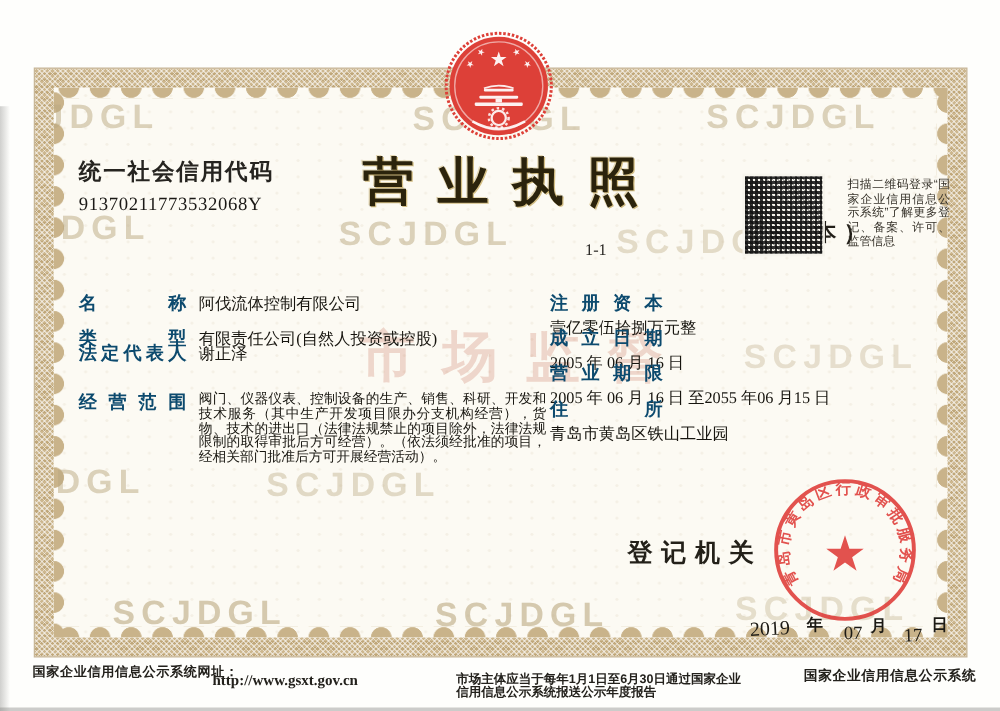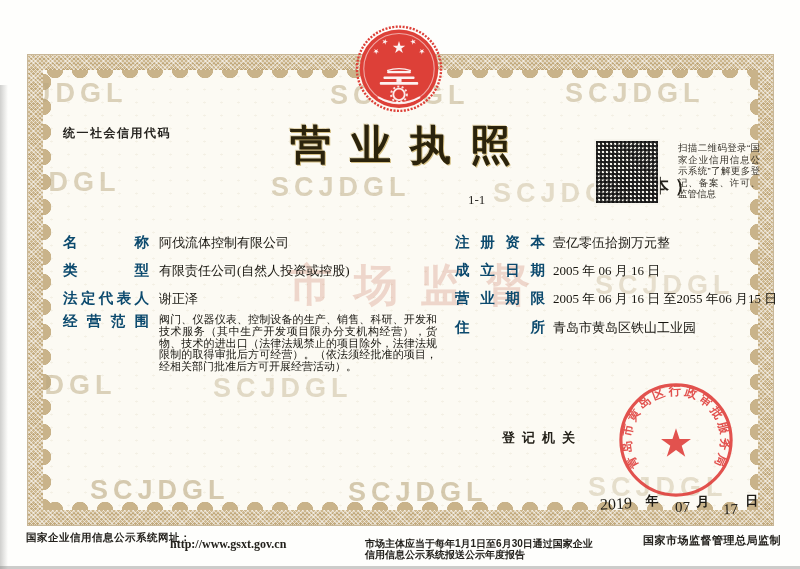--- a/index.html
+++ b/index.html
@@ -48,21 +48,21 @@
   .wm7{left:552px;top:200px;color:rgba(186,168,128,.33)}
   .wm8{left:-66px;top:300px} .wm9{left:170px;top:303px;color:rgba(186,168,128,.4)}
   .wm10{left:47px;top:405px;color:rgba(186,168,128,.6)} .wm11{left:305px;top:407px;color:rgba(186,168,128,.6)}
   .wm12{left:545px;top:402px;color:rgba(186,168,128,.35)}
   .wm-overlay{position:absolute;left:288px;top:256px;z-index:2;
       font-family:"Liberation Serif",serif;font-weight:bold;font-size:44px;
       letter-spacing:22px;color:rgba(196,101,77,.24);white-space:nowrap;}
 
   
   .credit-block{position:absolute;left:63px;top:125px;z-index:3;}
-  .credit-label{font-size:12px;font-weight:bold;letter-spacing:1.5px;color:#262420;}
+  .credit-label{font-size:18px;font-weight:bold;letter-spacing:1.5px;color:#262420;}
   .credit-code{margin-top:7px;font-family:"Liberation Serif",serif;font-size:15px;letter-spacing:.5px;color:#1b1916;}
 
   .emblem{position:absolute;left:353px;top:23px;width:92px;height:97px;z-index:4;}
 
   .title{position:absolute;left:28px;top:118px;width:745px;z-index:3;
       text-align:center;text-indent:19px;letter-spacing:19px;
       font-size:41px;font-weight:bold;color:#2b230c;
       text-shadow:1px 1px 0 rgba(176,140,40,.55), -1px -1px 0 rgba(176,140,40,.3);}
   .subtitle{position:absolute;left:28px;top:174px;width:671px;z-index:3;
       text-align:right;text-indent:6px;letter-spacing:6px;
@@ -78,29 +78,29 @@
       outline:2px solid rgba(246,244,236,.9);}
   .qr-caption{position:absolute;left:678px;top:142px;width:82px;z-index:3;
       font-size:9.5px;line-height:11.5px;color:#343028;text-align:justify;}
 
   
   .row{position:absolute;display:flex;align-items:flex-start;z-index:3;}
   .flabel{display:inline-block;font-weight:bold;font-size:14.5px;color:#0c4a6e;
       text-align:justify;text-align-last:justify;flex:none;}
   .fvalue{font-family:"Liberation Serif",serif;font-size:13px;color:#17150f;padding-top:1px;}
   .col-l{left:63px;}  .col-l .flabel{width:86px;margin-right:10px;}
-  .col-r{left:455px;} .col-r .flabel{width:90px;margin-right:8px;}
+  .col-r{left:440px;flex-direction:column;} .col-r .flabel{width:90px;margin-right:8px;}
   .col-r .fvalue{white-space:nowrap;}
-  .rl1{top:233px}.rl2{top:261px}.rl3{top:289px}.rl4{top:312px}
+  .rl1{top:233px}.rl2{top:261px}.rl3{top:273px}.rl4{top:312px}
   .rr1{top:233px}.rr2{top:261px}.rr3{top:289px}.rr4{top:318px}
   .scope-value{width:278px;font-size:11px;line-height:11.8px;text-align:justify;padding-top:2px;}
 
   
   .registry-label{position:absolute;left:502px;top:429px;z-index:3;
-      font-size:13px;font-weight:bold;letter-spacing:7px;color:#232019;}
+      font-size:20px;font-weight:bold;letter-spacing:7px;color:#232019;}
   .seal{position:absolute;left:615px;top:379px;width:122px;height:122px;z-index:5;opacity:.88;}
   .issue-date{position:absolute;left:600px;top:483px;width:180px;z-index:4;white-space:nowrap;color:#1c1a15;}
   .issue-date span{display:inline-block;position:relative;}
   .d-y{font-family:"Liberation Serif",serif;font-size:16px;transform:rotate(-3deg);}
   .d-u{font-size:13px;font-weight:bold;}
   .d-n{font-family:"Liberation Serif",serif;font-size:15px;}
   .d-u1{margin-left:9px;top:-4px;}
   .d-m{margin-left:12px;top:3px;margin-top:13px;}
   .d-u2{margin-left:2px;top:-3px;}
   .d-d{margin-left:9px;top:5px;transform:rotate(-2deg);}
@@ -161,20 +161,21 @@
     <rect x="47.2" y="61" width="5.6" height="3.4"></rect>
   </g>
   <path d="M37,52 Q50,47.5 63,52" fill="none" stroke="rgba(255,255,255,.9)" stroke-width="1.4"></path>
   <circle cx="50" cy="78" r="6.2" fill="none" stroke="rgba(255,255,255,.9)" stroke-width="2"></circle>
   <circle cx="50" cy="78" r="8.6" fill="none" stroke="rgba(255,255,255,.85)" stroke-width="2.2" stroke-dasharray="2.2 2.6"></circle>
   <path d="M27,81 Q50,94 73,81" fill="none" stroke="rgba(255,255,255,.9)" stroke-width="2.2"></path>
 </svg>
 
 <div class="credit-block">
   <div class="credit-label">统一社会信用代码</div>
+  <div class="credit-code">91370211773532068Y</div>
 </div>
 
 <div class="title">营业执照</div>
 <div class="subtitle">（副 本）</div>
 <div class="copy-num">1-1</div>
 
 <div class="qr"></div>
 <div class="qr-caption">扫描二维码登录“国家企业信用信息公示系统”了解更多登记、备案、许可、监管信息</div>
 
 <div class="row col-l rl1">
@@ -227,16 +228,16 @@
   <span class="d-u d-u1">年</span>
   <span class="d-n d-m">07</span>
   <span class="d-u d-u2">月</span>
   <span class="d-n d-d">17</span>
   <span class="d-u d-u3">日</span>
 </div>
 
 <div class="foot foot-left-label">国家企业信用信息公示系统网址：</div>
 <div class="foot foot-url">http://www.gsxt.gov.cn</div>
 <div class="foot foot-mid">市场主体应当于每年1月1日至6月30日通过国家企业信用信息公示系统报送公示年度报告</div>
-<div class="foot foot-right">国家市场监督管理总局监制</div>
+<div class="foot foot-right">国家企业信用信息公示系统</div>
 
 <div class="scan-left"></div>
 <div class="scan-bottom"></div>
 
 </body></html>

